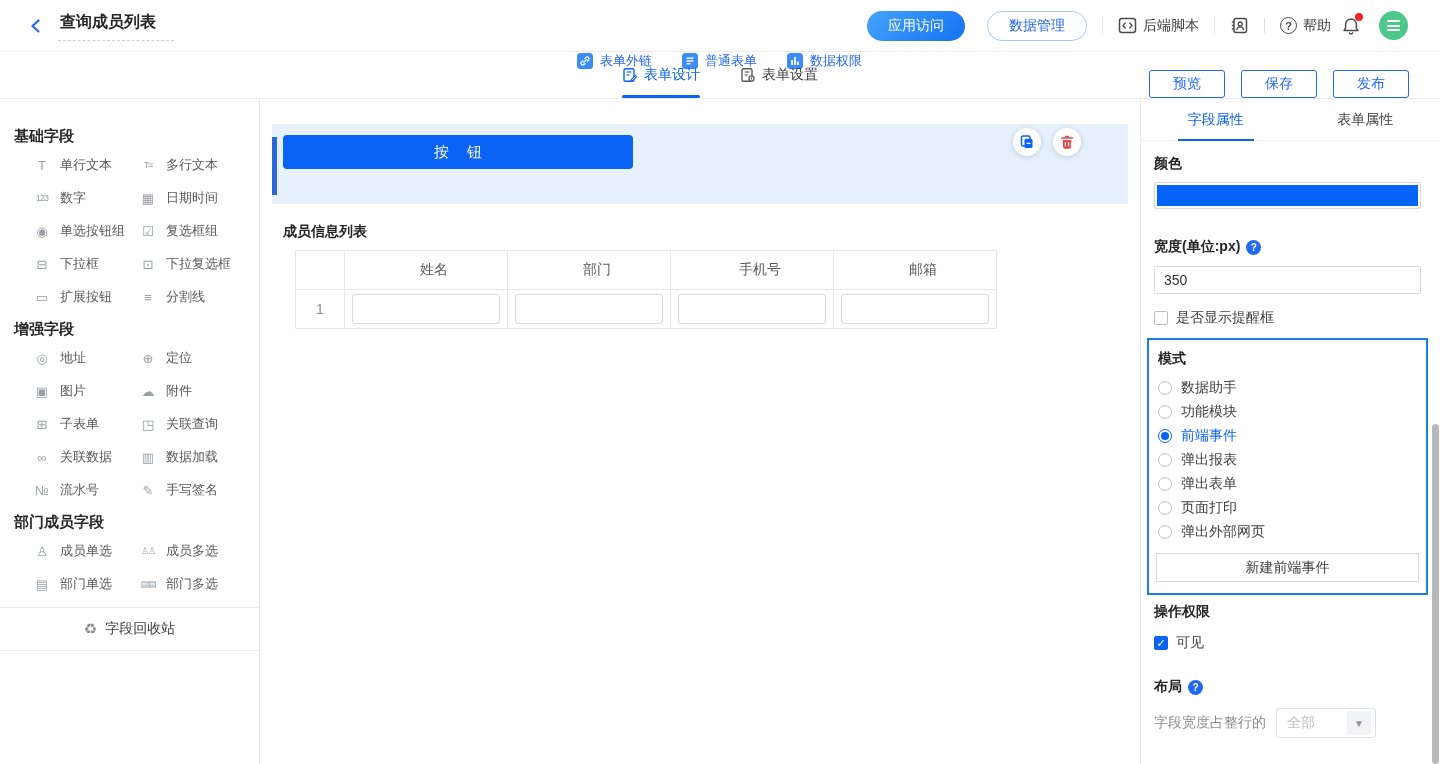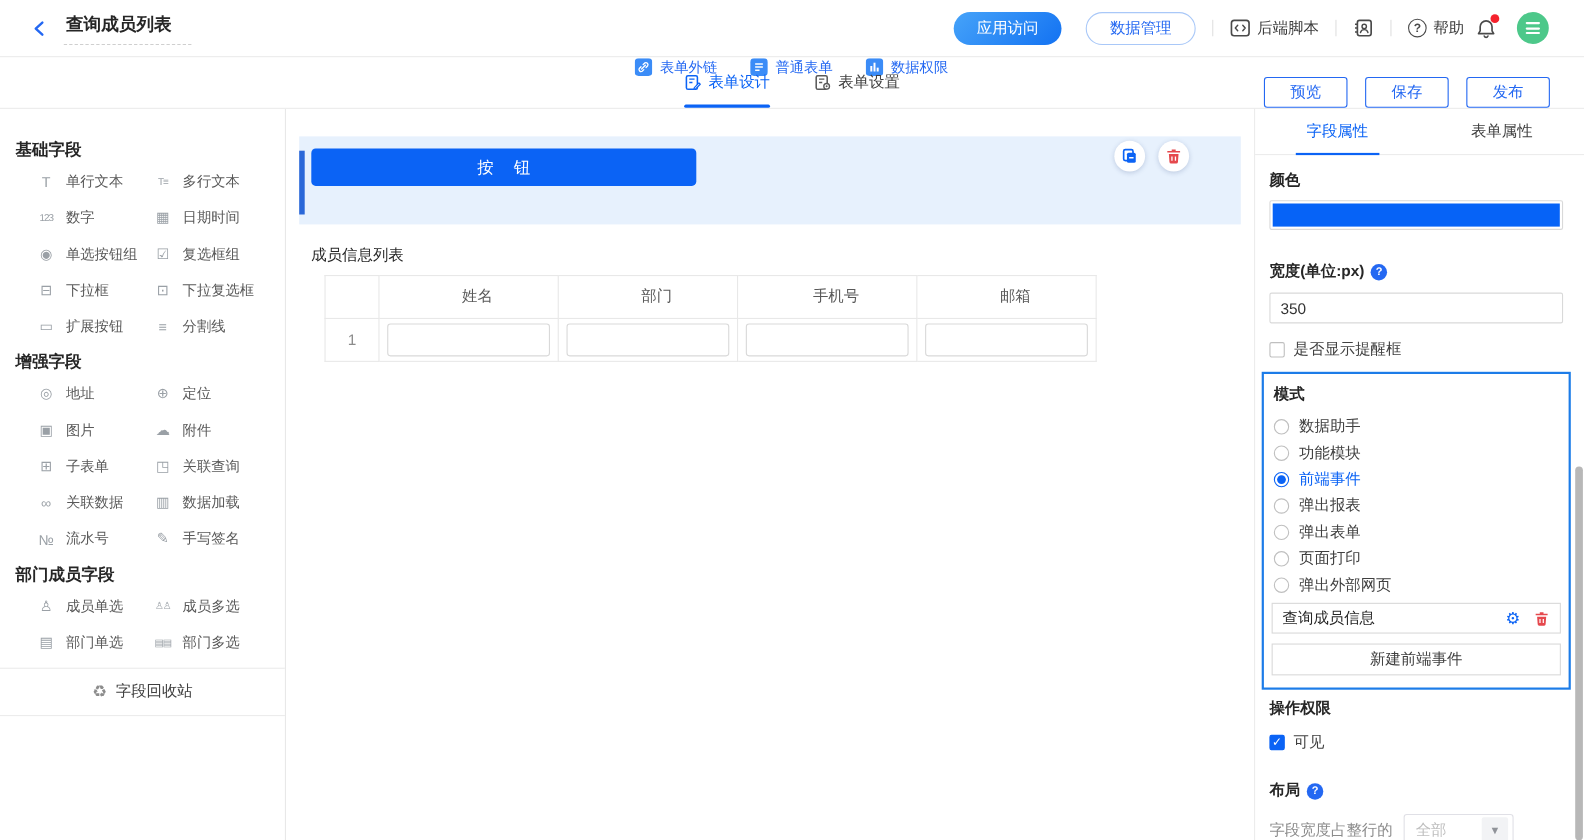--- a/index.html
+++ b/index.html
@@ -49,21 +49,21 @@
 
   
   .canvas { flex:1; padding:25px 12px 0 12px; background:#fff; min-width:0; }
   .widget-selected { position:relative; background:#e7f1fd; padding:11px; height:80px; }
   .sel-indicator { position:absolute; left:0; top:13px; bottom:9px; width:5px; background:#2a67d8; }
   .widget-label { font-size:14px; font-weight:700; color:#262626; line-height:16px; margin-bottom:9px; }
   .big-btn { display:block; width:350px; height:34px; background:#0b63f5; border:none; border-radius:4px; color:#fff; font-size:15px; word-spacing:14px; cursor:pointer; font-family:inherit; }
   .float-actions { position:absolute; top:4px; right:47px; display:flex; gap:12px; }
   .circle-btn { width:28px; height:28px; background:#fff; border-radius:50%; box-shadow:0 1px 5px rgba(30,60,120,.22); display:flex; align-items:center; justify-content:center; cursor:pointer; }
   .subform { margin-top:19px; }
-  .subform-label { font-size:14px; font-weight:400; color:#262626; margin:0 0 9px 11px; }
+  .subform-label { font-size:14px; font-weight:700; color:#262626; margin:0 0 9px 11px; }
   .grid-table { border-collapse:collapse; margin-left:23px; table-layout:fixed; }
   .grid-table th, .grid-table td { border:1px solid #e8e8e8; height:39px; font-weight:400; }
   .grid-table th { text-align:center; padding-left:16px; font-size:14px; color:#595959; }
   .grid-table td.rownum { text-align:center; color:#8c8c8c; font-size:14px; }
   .grid-table td.cell { padding:0 7px; }
   .cell-input { width:100%; height:30px; border:1px solid #d9d9d9; border-radius:3px; outline:none; font-family:inherit; padding:0 6px; }
 
   
   .props { width:300px; border-left:1px solid #ececec; padding:0 19px 0 13px; position:relative; flex-shrink:0; }
   .props-tabs { display:flex; height:42px; margin:0 -19px 0 -13px; border-bottom:1px solid #ececec; }
@@ -435,30 +435,20 @@
             </label>
             <label class="radio-row">
               <span class="radio-dot"></span>
               <span class="radio-label">页面打印</span>
             </label>
             <label class="radio-row">
               <span class="radio-dot"></span>
               <span class="radio-label">弹出外部网页</span>
             </label>
           </div>
-        <div class="event-row">
-          <span class="event-name">查询成员信息</span>
-          <span class="gear-ico">⚙</span>
-          <svg width="15" height="15" viewBox="0 0 16 16" style="cursor:pointer">
-              <path d="M6.2 1.8 h3.6 v1.4 h4 v1.5 h-11.6 v-1.5 h4 z" fill="#e5484d"></path>
-              <path d="M3.6 6 h8.8 l-.55 7.3 a1.5 1.5 0 0 1 -1.5 1.4 h-4.7 a1.5 1.5 0 0 1 -1.5 -1.4 z" fill="#e5484d"></path>
-              <line x1="6.4" y1="8.2" x2="6.4" y2="12.2" stroke="#fff" stroke-width="1.2"></line>
-              <line x1="9.6" y1="8.2" x2="9.6" y2="12.2" stroke="#fff" stroke-width="1.2"></line>
-            </svg>
-        </div>
         <button class="new-event-btn">新建前端事件</button>
       </div>
 
       <div class="prop-label" style="margin-top:8px">操作权限</div>
       <label class="check-row" style="margin-top:13px">
         <span class="cbox checked">✓</span>
         <span>可见</span>
       </label>
 
       <div class="prop-label" style="margin-top:26px">

